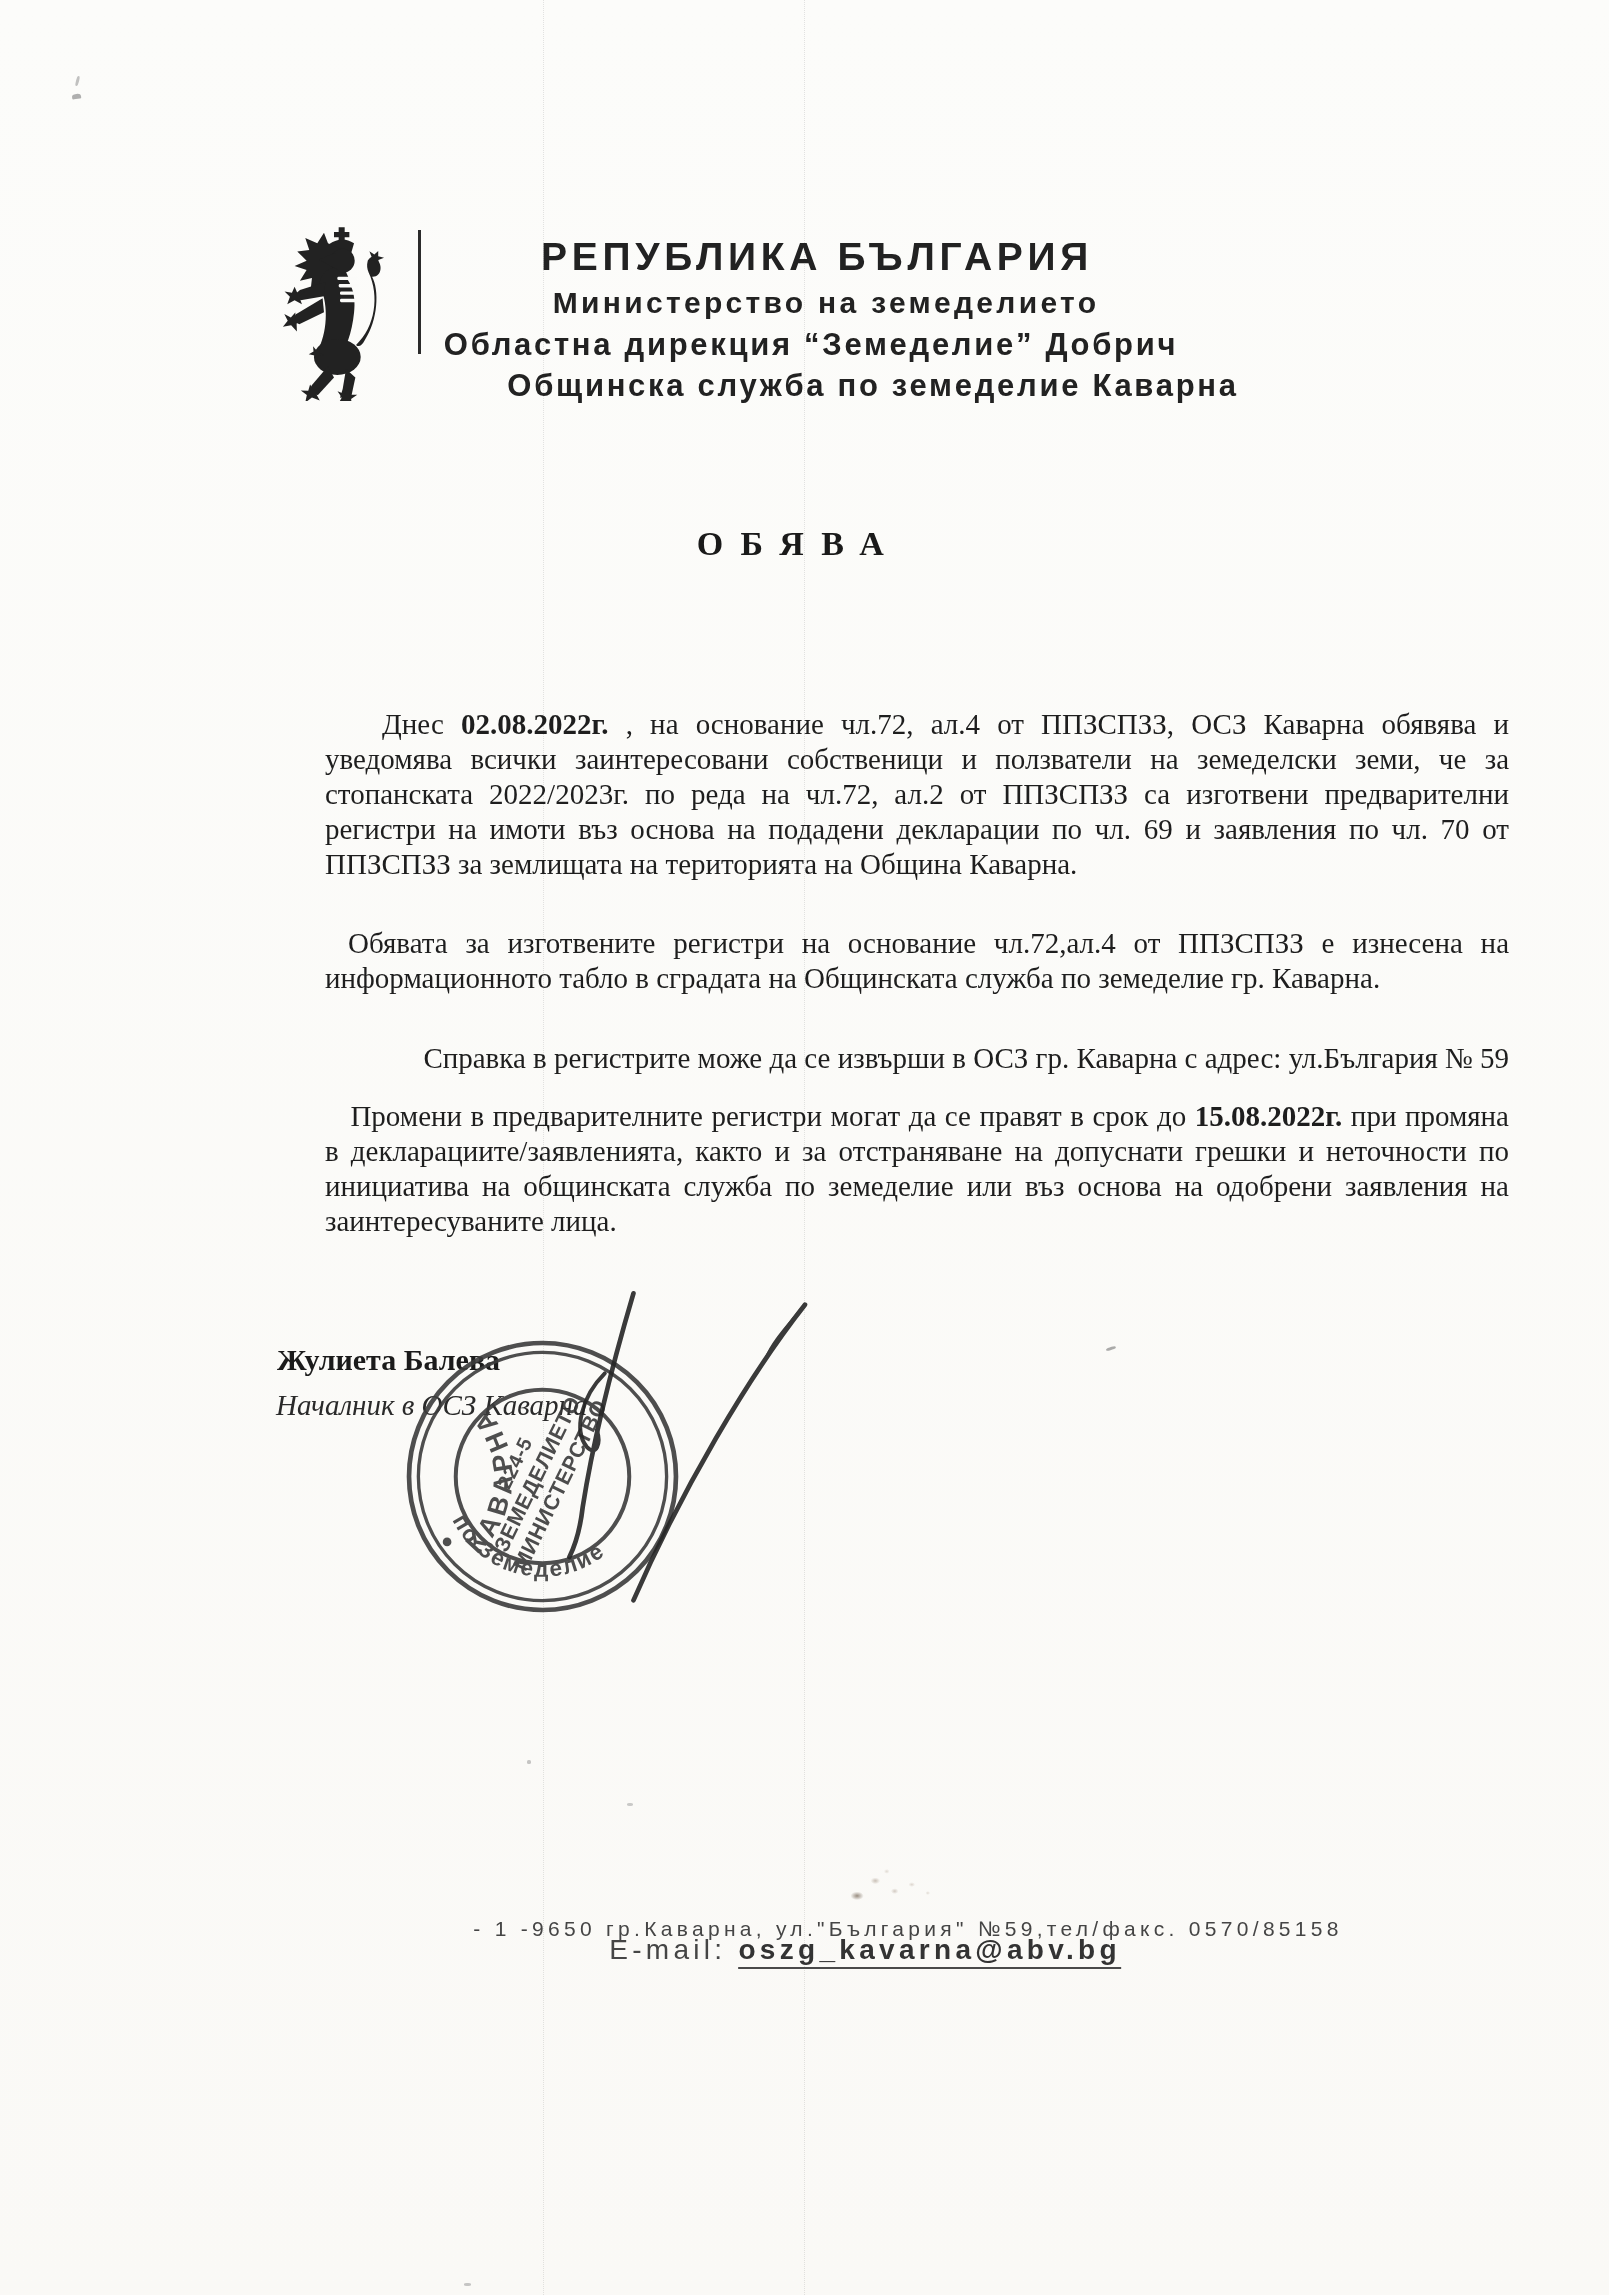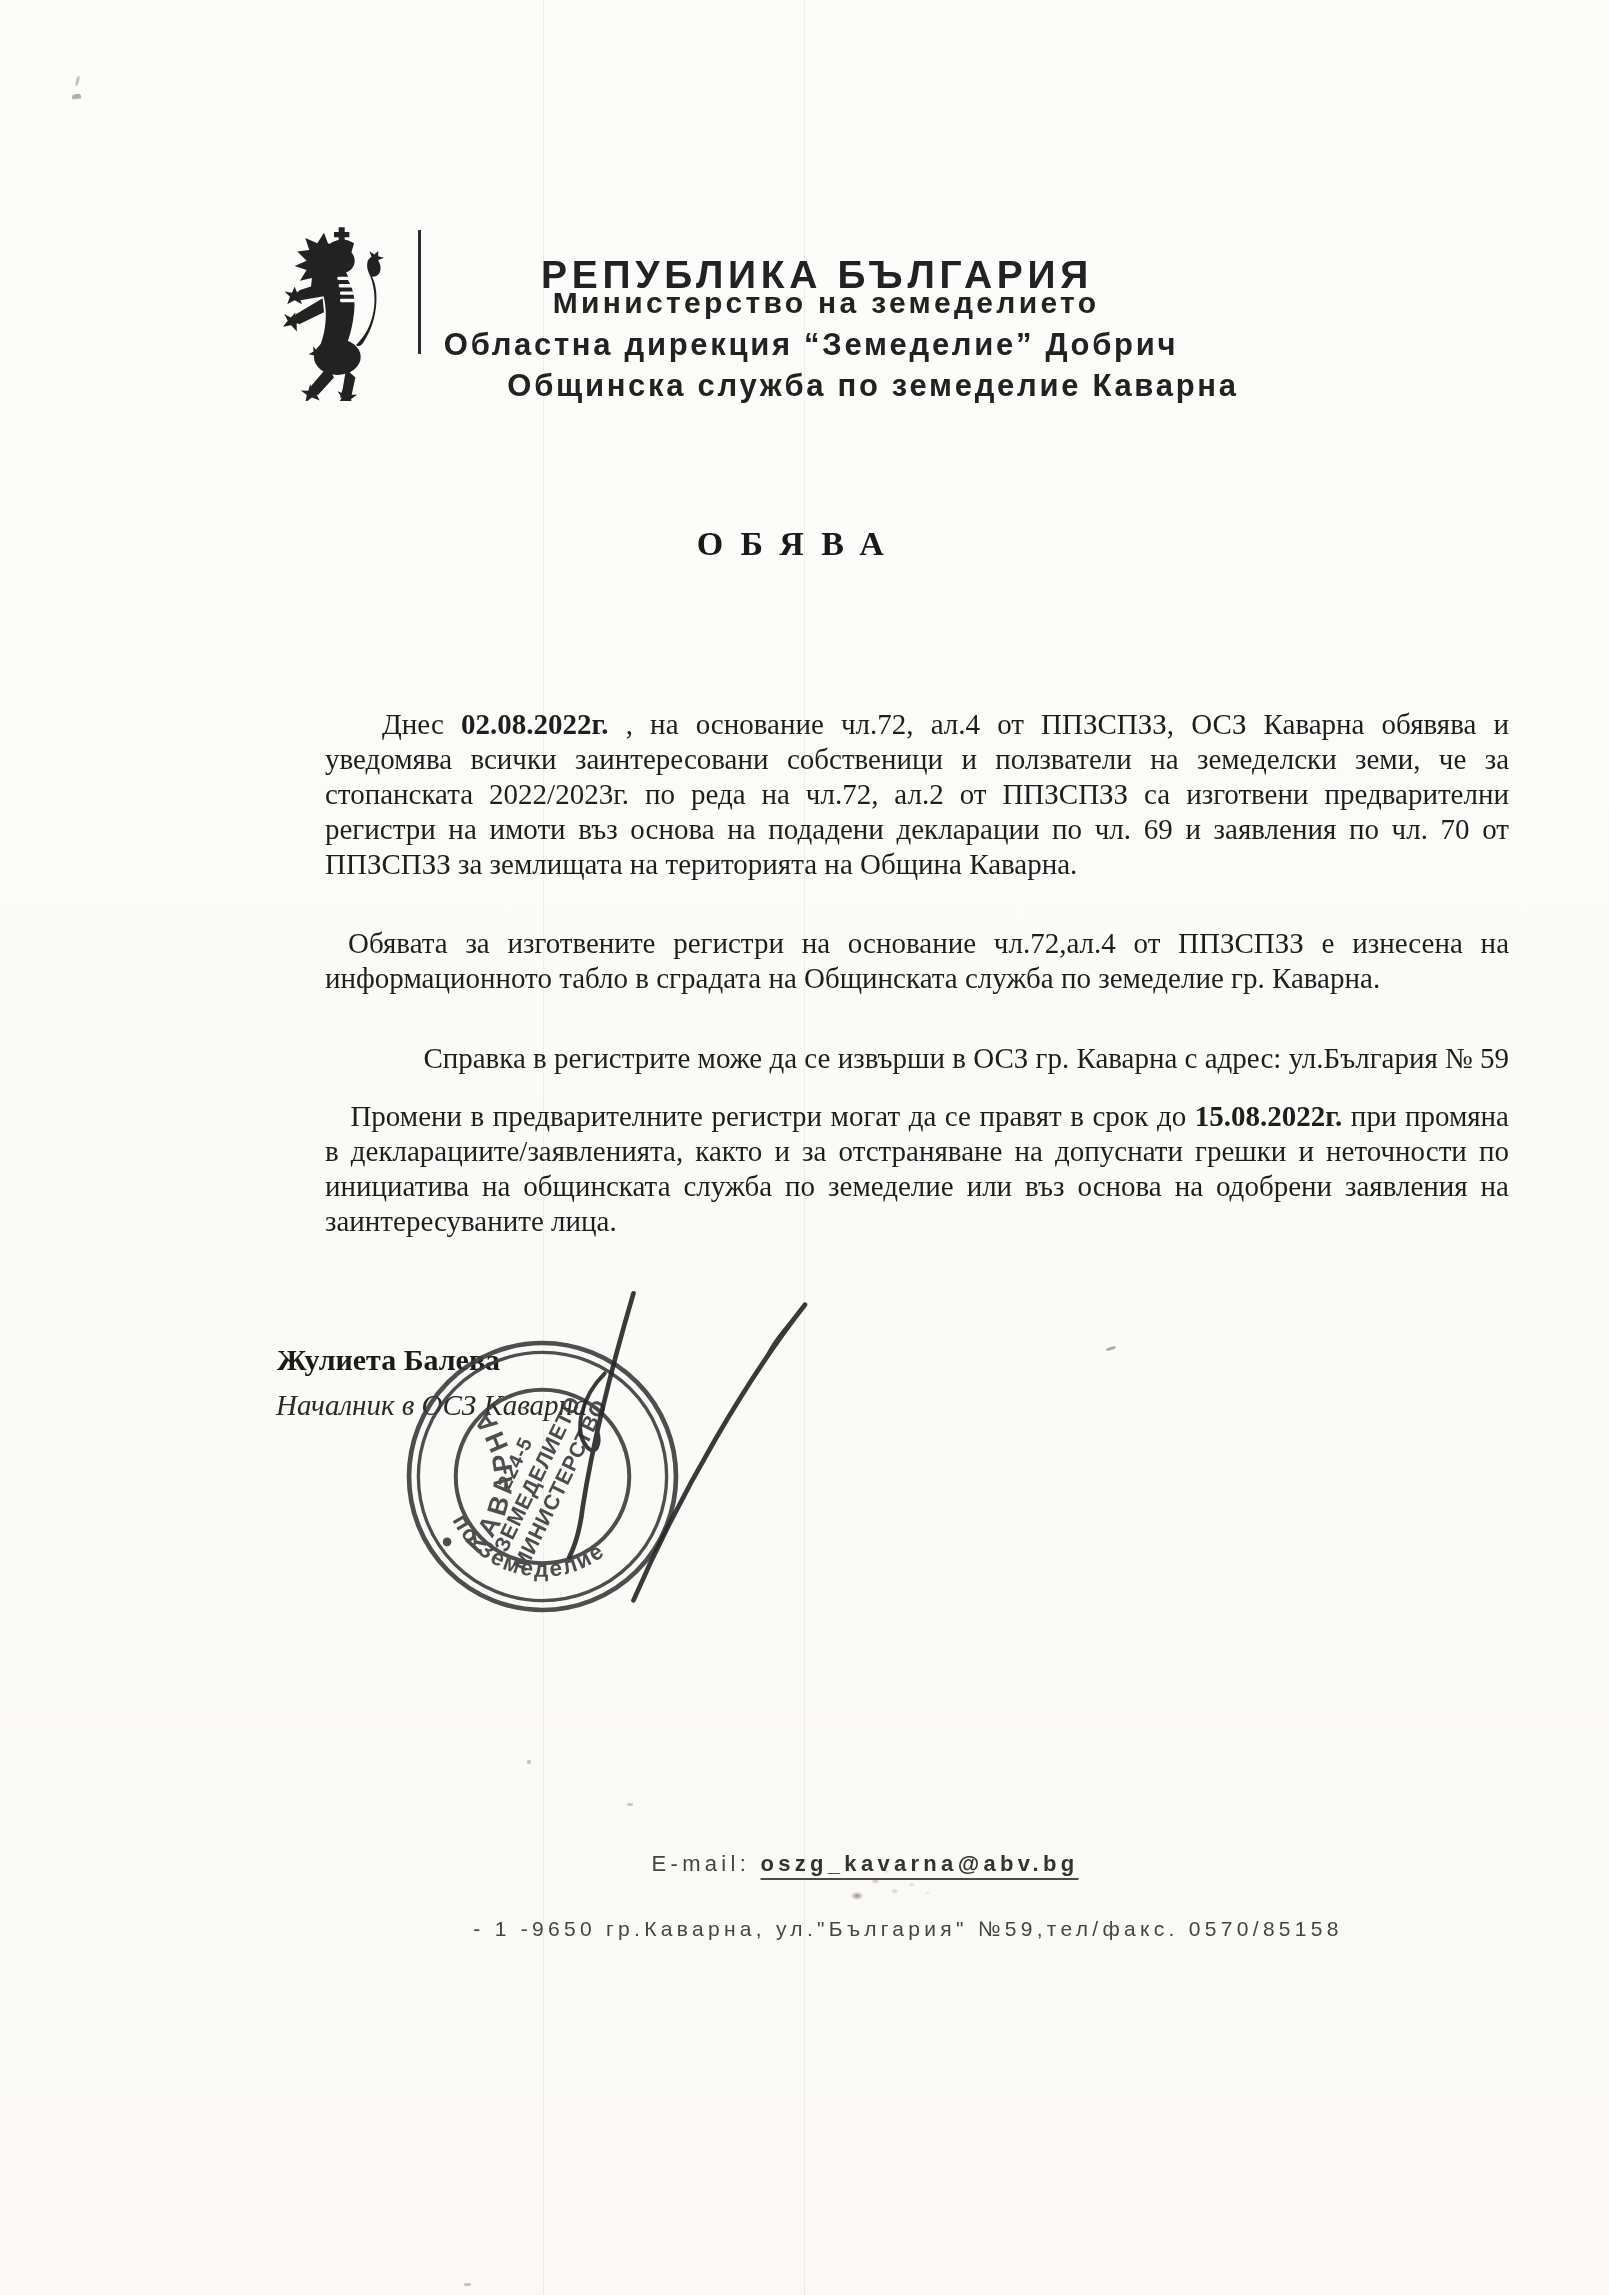--- a/index.html
+++ b/index.html
@@ -19,21 +19,21 @@
     background:
       radial-gradient(9.4px 6px at 22% 72%, rgba(96,78,60,.85), rgba(96,78,60,0) 70%),
       radial-gradient(6.7px 4.7px at 38% 40%, rgba(130,108,88,.55), rgba(130,108,88,0) 70%),
       radial-gradient(5.3px 4px at 55% 62%, rgba(130,108,88,.45), rgba(130,108,88,0) 70%),
       radial-gradient(4.7px 3.3px at 70% 48%, rgba(150,128,108,.40), rgba(150,128,108,0) 70%),
       radial-gradient(4px 3.3px at 48% 20%, rgba(150,128,108,.35), rgba(150,128,108,0) 70%),
       radial-gradient(3.3px 2.7px at 84% 66%, rgba(150,128,108,.35), rgba(150,128,108,0) 70%);}
 
   
   .hline{font-family:"Liberation Sans", sans-serif;font-weight:bold;color:#222;}
-  .h-republic{top:235px;left:817px;font-size:39px;letter-spacing:4.7px;margin-top:18px;}
+  .h-republic{top:235px;left:817px;font-size:39px;letter-spacing:4.7px;}
   .h-ministry{top:286px;left:826px;font-size:30px;letter-spacing:3.3px;}
   .h-directorate{top:327px;left:811px;font-size:31px;letter-spacing:2.7px;}
   .h-service{top:368px;left:873px;font-size:31px;letter-spacing:2.7px;}
   .divider{left:418px;top:230px;width:2.7px;height:124px;background:#2b2b2b;}
   .lion{left:281px;top:226px;width:110px;height:175px;}
 
   
   .doc-title{top:525px;left:799px;font-size:34px;font-weight:bold;
     letter-spacing:17.4px;color:#1a1a1a;}
 
@@ -48,21 +48,21 @@
 
   
   .sig-name{left:277px;top:1343px;font-size:30px;font-weight:bold;color:#1b1b1b;}
   .sig-title{left:276px;top:1389px;font-size:29px;font-style:italic;color:#2a2a2a;}
   .stamp{left:379px;top:1313px;width:327px;height:327px;opacity:.9;}
   .pen{left:528px;top:1290px;width:307px;height:327px;}
 
   
   .footer-line{font-family:"Liberation Sans", sans-serif;color:#454545;}
   .f1{top:1917px;left:908px;font-size:21px;letter-spacing:4.3px;}
-  .f2{top:1851px;left:865px;font-size:22px;letter-spacing:4.3px;}
+  .f2{top:1934px;left:865px;font-size:28px;letter-spacing:4.3px;}
   .email{font-weight:bold;color:#333;border-bottom:2px solid #4a4a4a;padding-bottom:2px;}
 </style>
 </head>
 <body>
 
 <div id="page">
 
   <div class="fold-line" style="left:543px"></div>
   <div class="fold-line" style="left:804px"></div>
   <div class="speck" style="left:76px;top:76px;width:2.7px;height:10px;transform:rotate(14deg);opacity:.55"></div>

